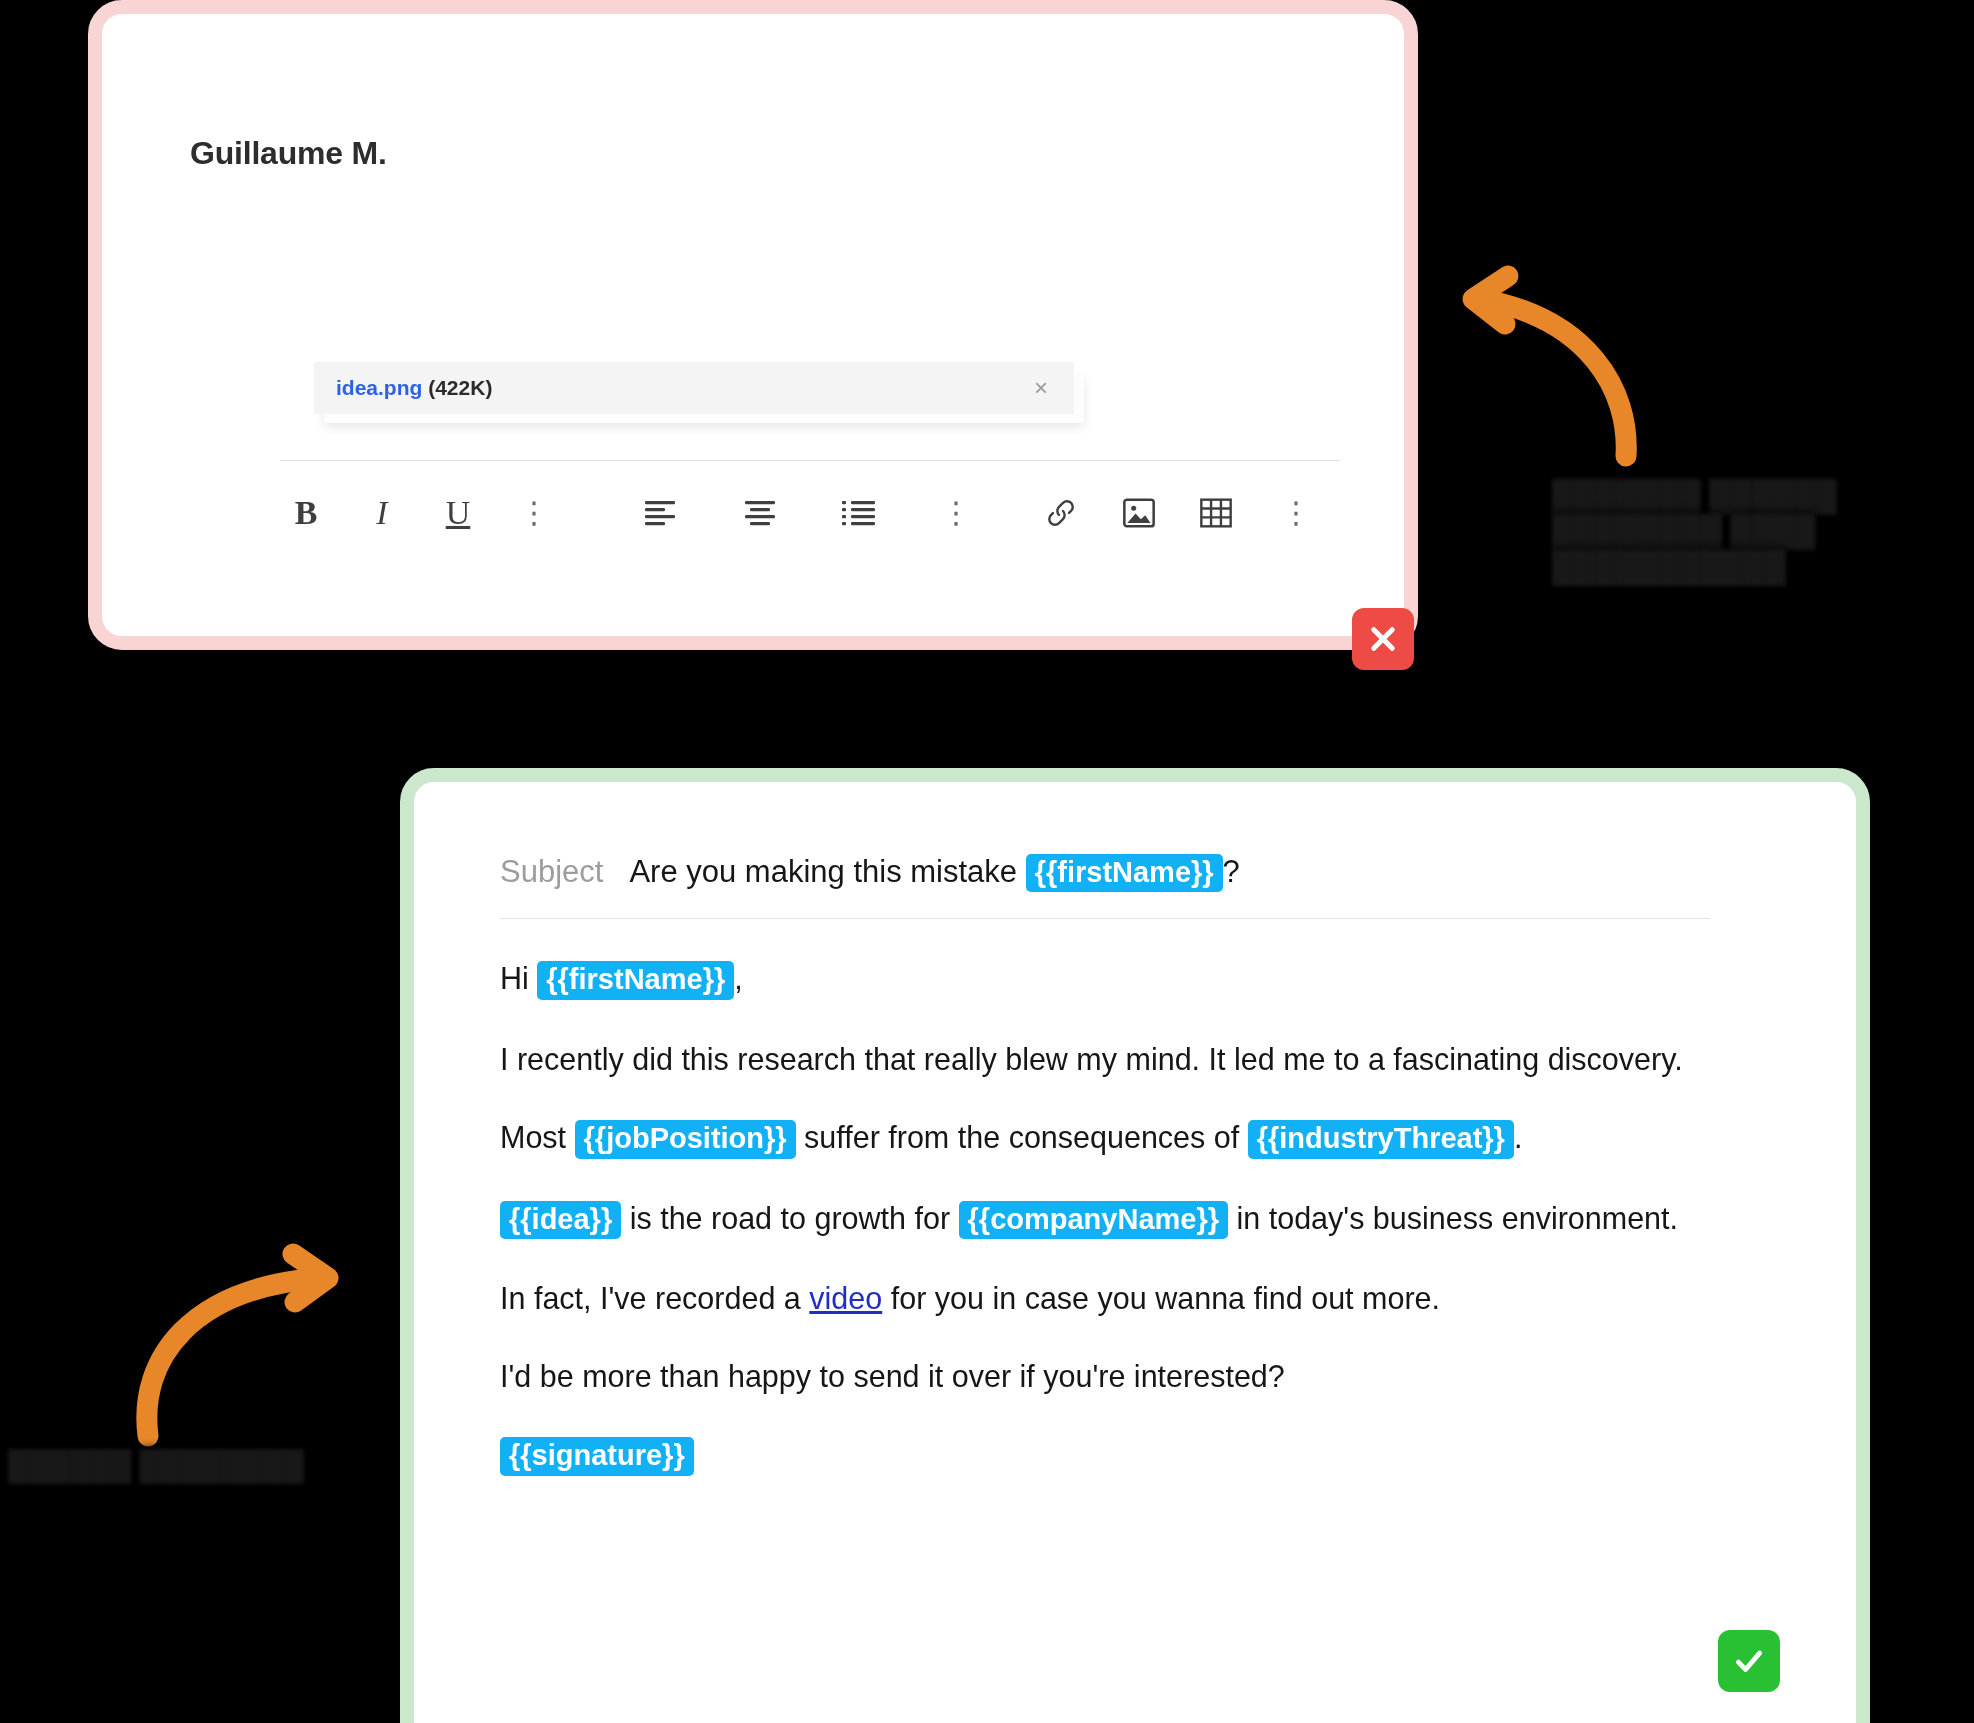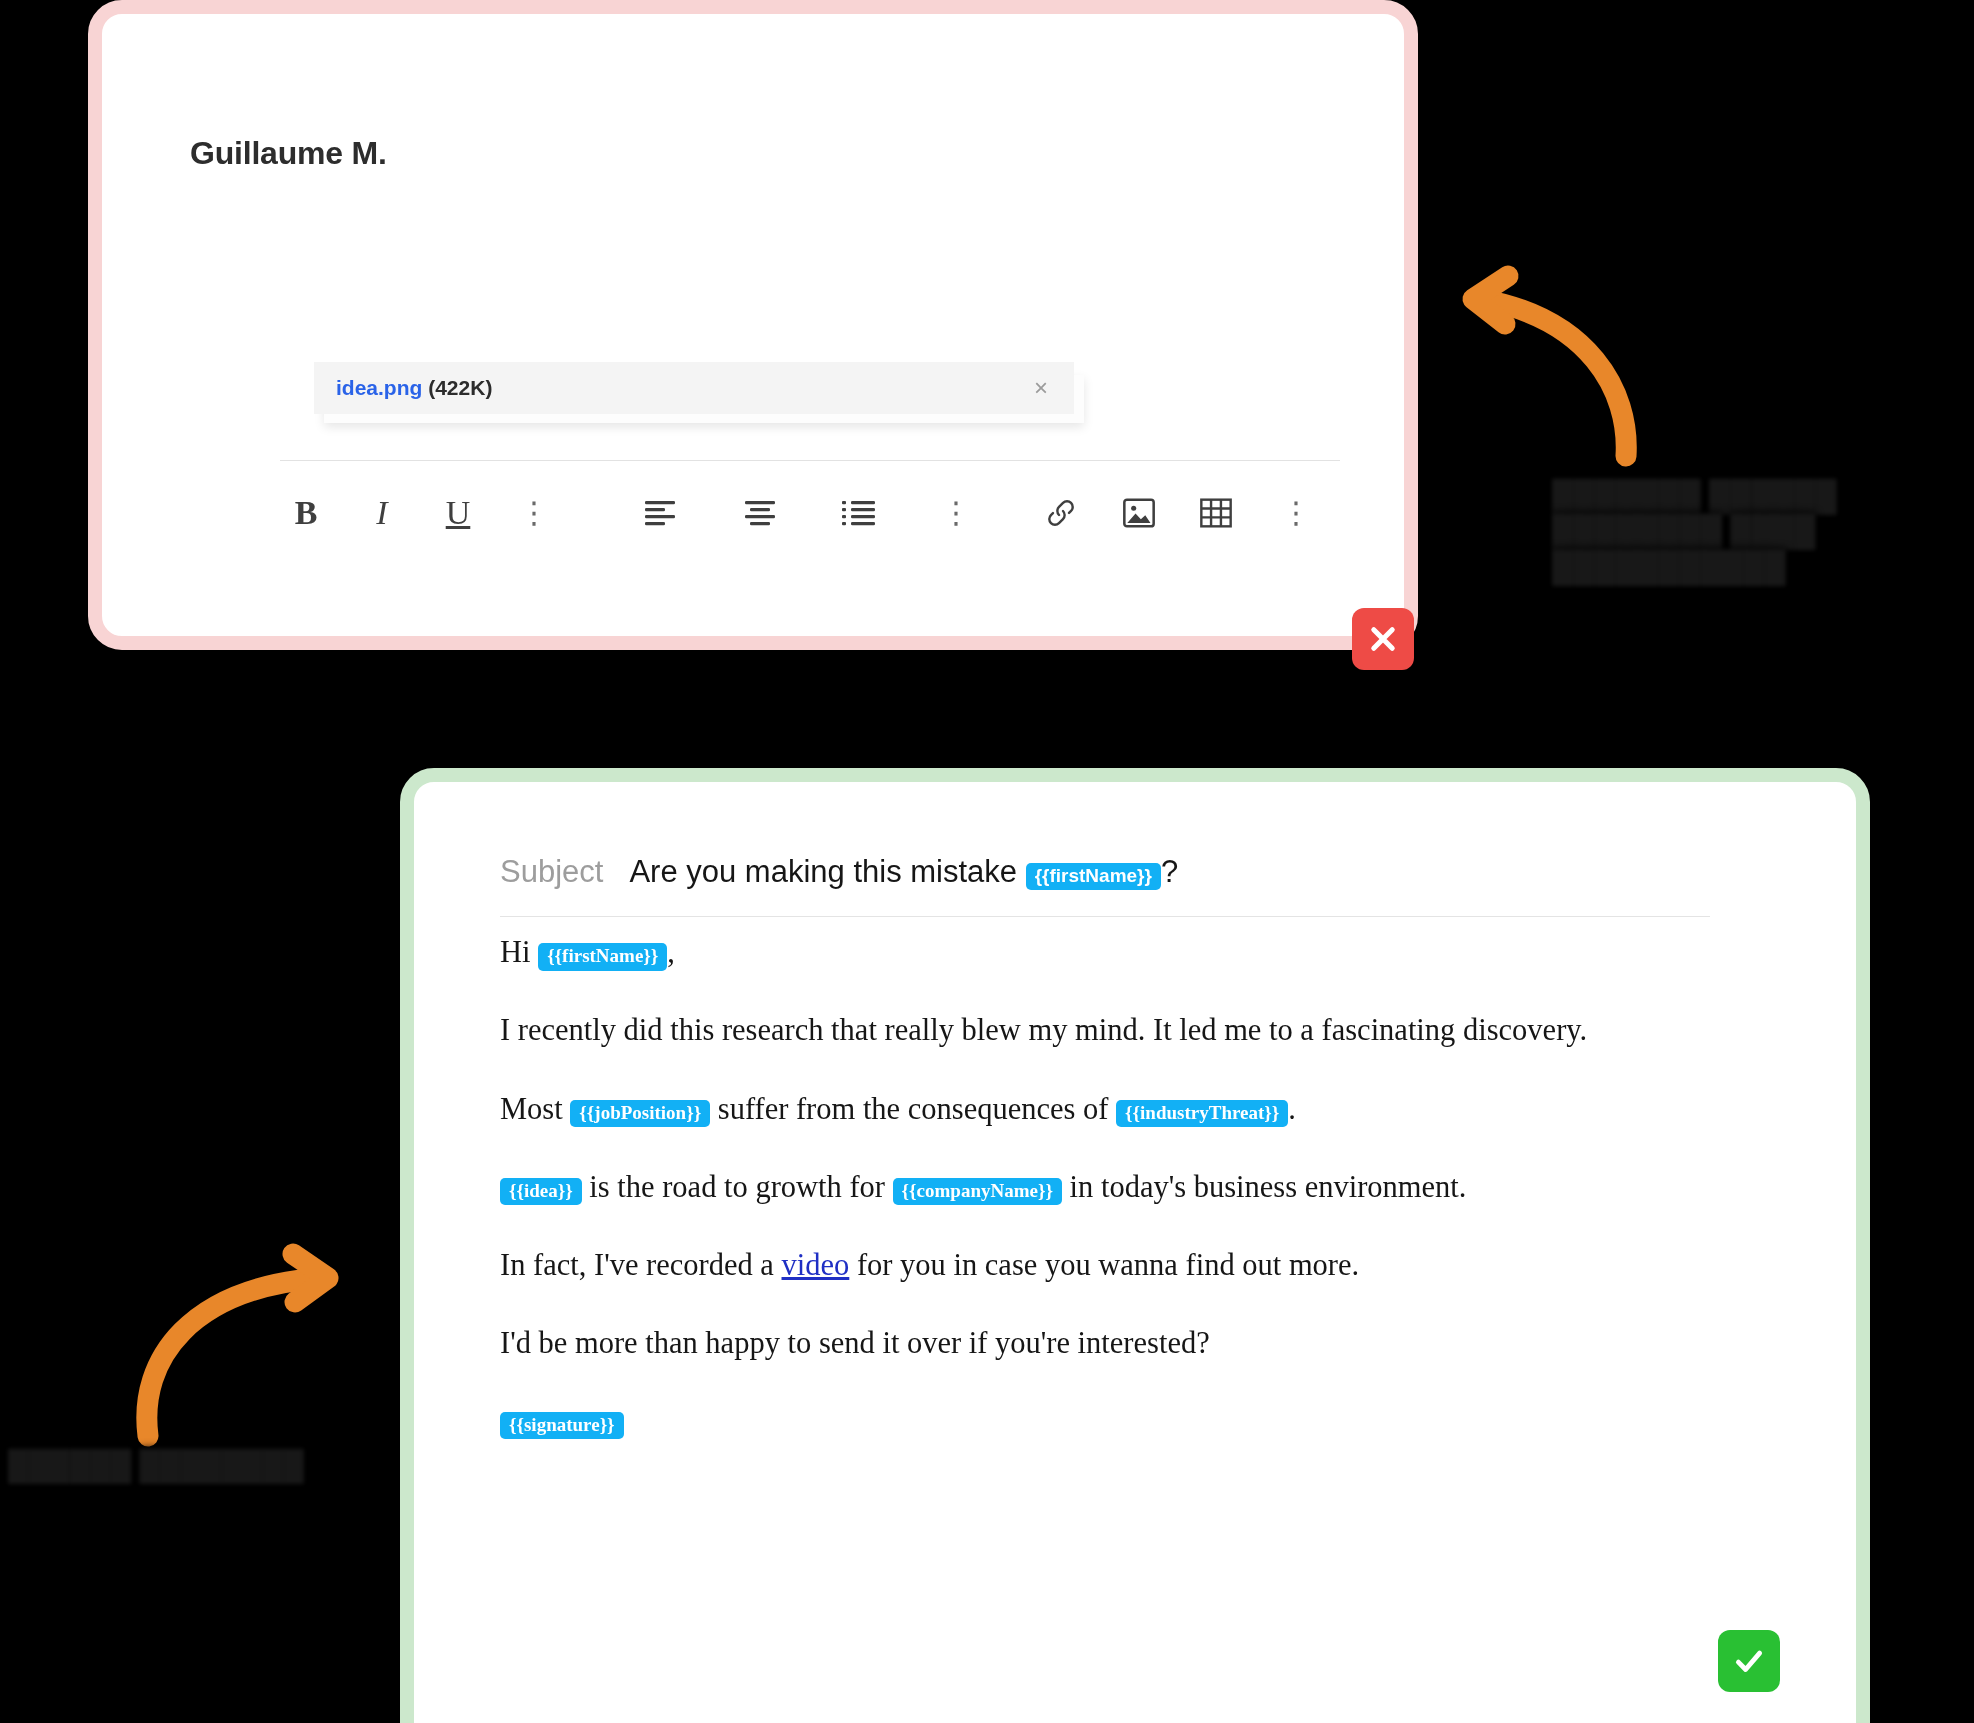--- a/index.html
+++ b/index.html
@@ -112,36 +112,36 @@
     font-size: 31px; color: #161616;
     white-space: nowrap;
   }
   .subject-label {
     color: #9d9d9d; margin-right: 26px; font-size: 31px;
   }
   .subject-rule {
     margin-top: 26px; width: 1210px; height: 1px; background: #e4e4e4;
   }
 
-  .body-wrap { padding-top: 16px; font-family: Liberation Serif, serif; }
+  .body-wrap { padding-top: 40px; }
   .para {
     font-size: 30.5px; color: #161616;
     margin: 0 0 40px 0; line-height: 1.25;
     white-space: nowrap;
   }
 
   .tok {
     display: inline-block;
     background: #12b0f5;
     color: #ffffff;
     font-weight: bold;
     border-radius: 5px;
     padding: 2px 9px 4px 9px;
     line-height: 1.12;
-    font-size: 19px;
+    font-size: 29px;
     vertical-align: baseline;
   }
   .vlink { color: #1f2fc4; text-decoration: underline; }
 
   
   #badge-good {
     position: absolute;
     left: 1718px; top: 1630px;
     width: 62px; height: 62px;
     background: #29c033;

